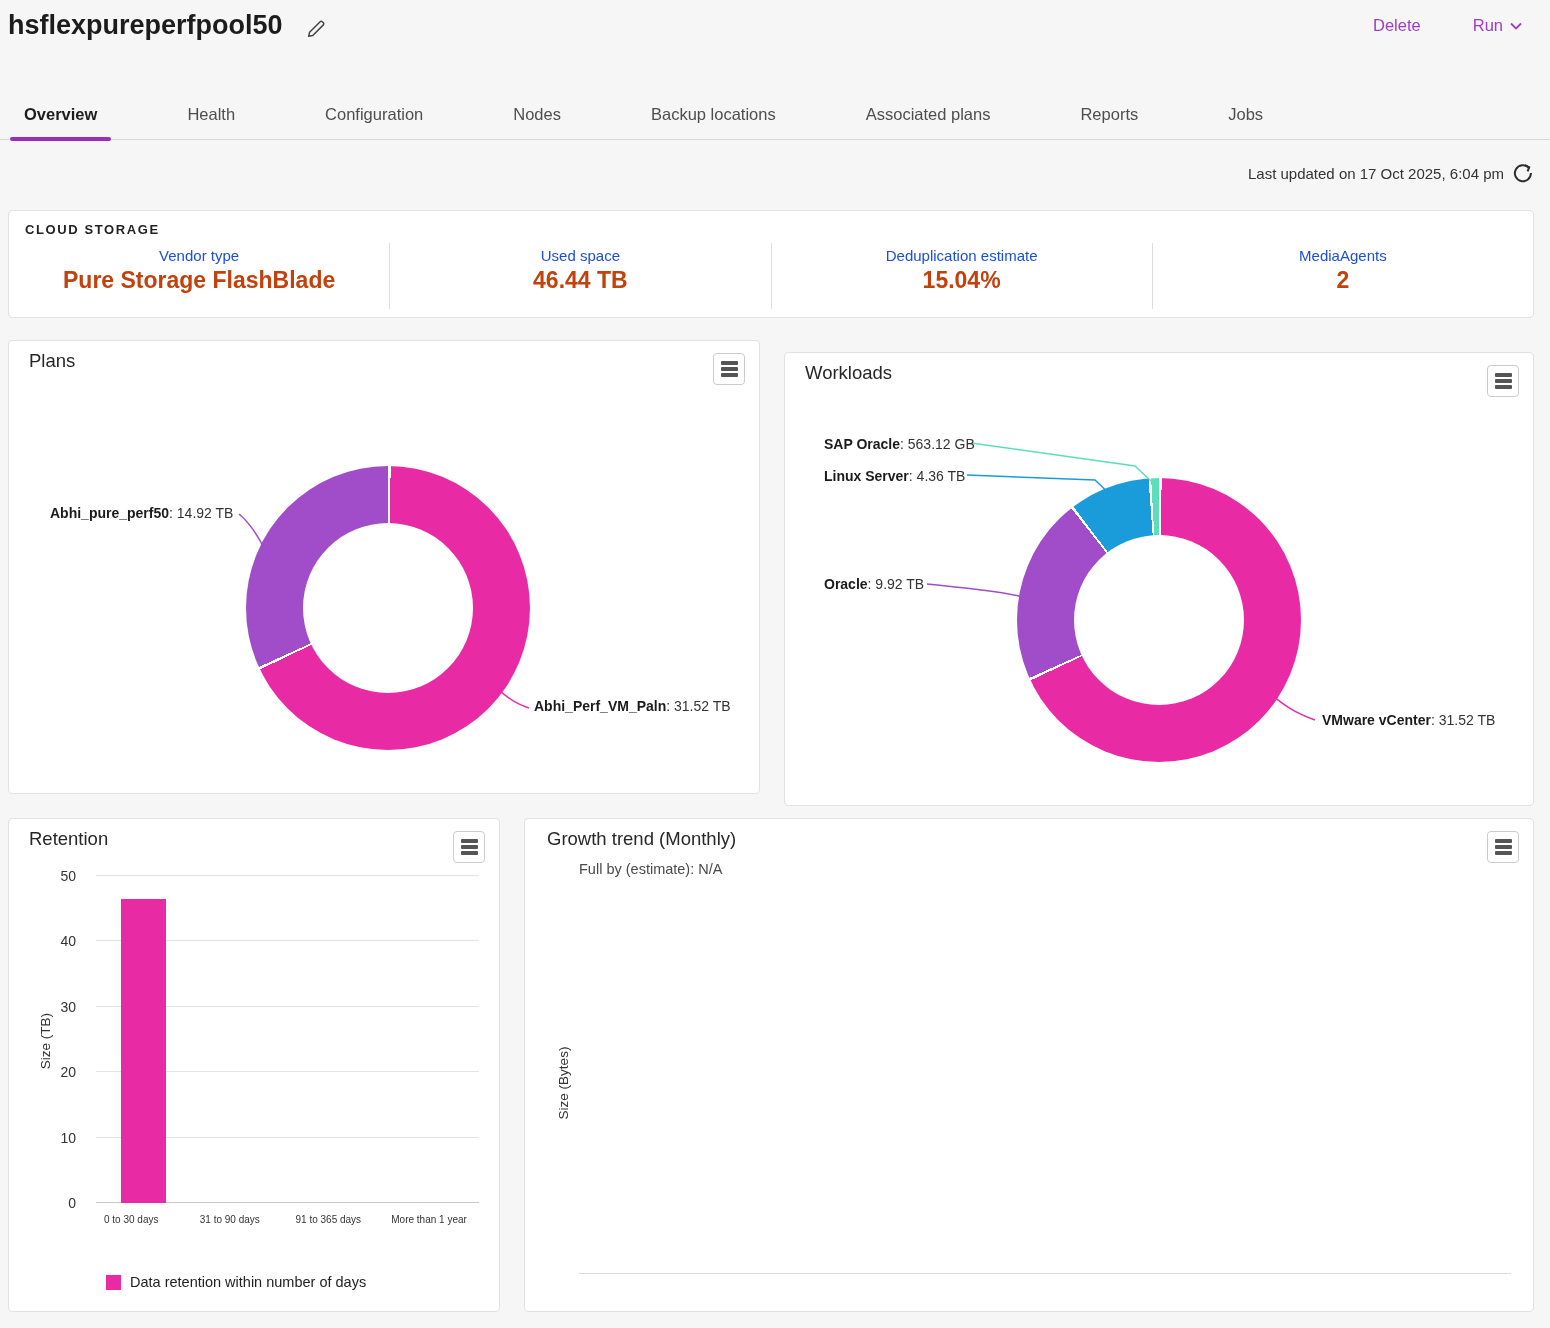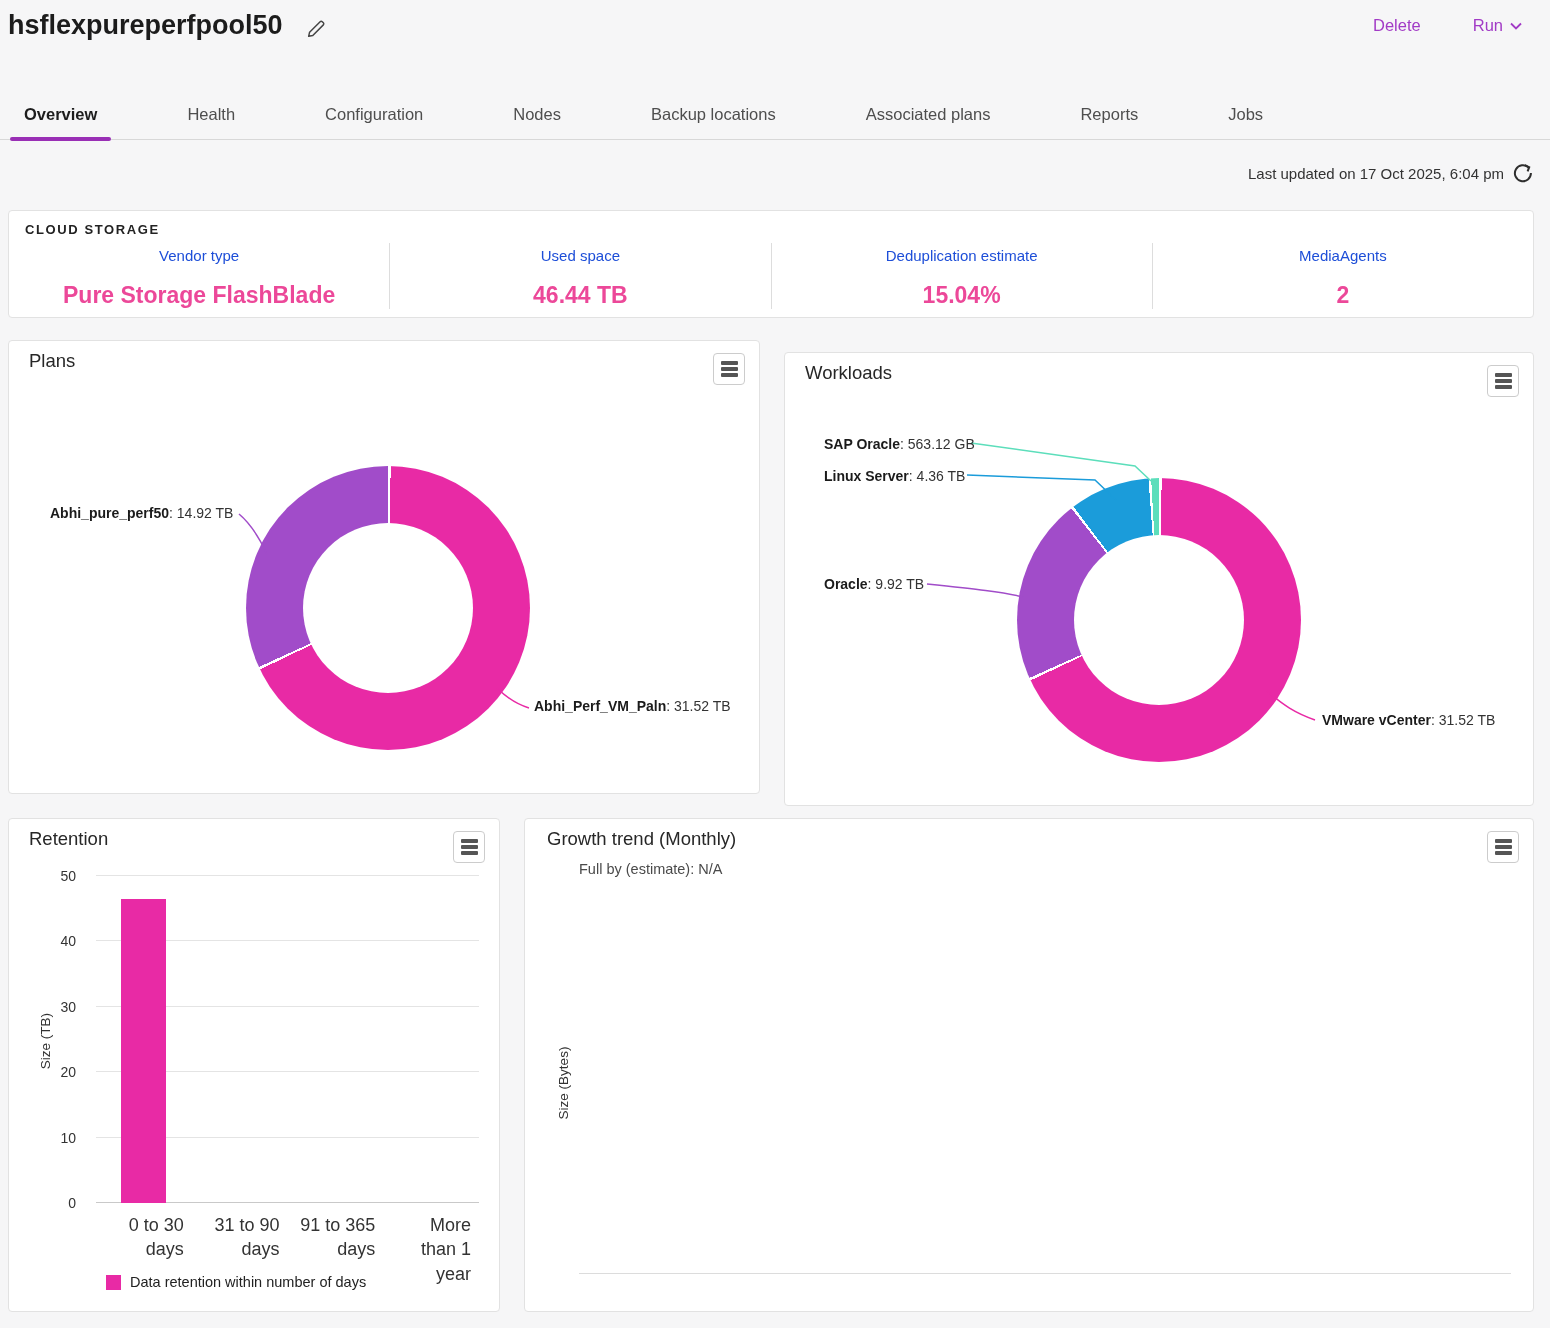--- a/index.html
+++ b/index.html
@@ -27,21 +27,21 @@
   .refresh-icon{width:22px;height:22px;cursor:pointer;}
 
   
   .card{position:absolute;background:#fff;border:1px solid #e2e2e2;border-radius:4px;box-sizing:border-box;}
   .cloud-card{left:8px;top:210px;width:1526px;height:108px;}
   .cloud-title{position:absolute;left:16px;top:11px;font-size:13px;font-weight:700;letter-spacing:1.6px;color:#222;}
   .stat-row{position:absolute;left:0;top:32px;width:100%;height:66px;display:flex;}
   .stat{flex:1;text-align:center;padding-top:4px;}
   .stat + .stat{border-left:1px solid #ddd;}
   .stat-label{font-size:15px;color:#1d4ed8;}
-  .stat-value{margin-top:18px;font-size:23px;font-weight:700;color:#ec4899;}
+  .stat-value{margin-top:3px;font-size:23px;font-weight:700;color:#c2410c;}
 
   
   .panel-title{position:absolute;left:20px;top:9px;font-size:18.5px;color:#272727;}
   .burger{position:absolute;right:14px;top:12px;width:30px;height:30px;border:1px solid #ccc;border-radius:4px;
     background:#fff;display:flex;flex-direction:column;justify-content:center;align-items:center;gap:2.5px;cursor:pointer;}
   .burger span{display:block;width:17px;height:3.5px;background:#555;border-radius:1px;}
 
   .plans-panel{left:8px;top:340px;width:752px;height:454px;}
   .workloads-panel{left:784px;top:352px;width:750px;height:454px;}
   .retention-panel{left:8px;top:818px;width:492px;height:494px;}
@@ -60,21 +60,21 @@
   .vlabel{position:absolute;font-size:13.5px;color:#333;text-align:center;transform:rotate(-90deg);}
   .yticks{position:absolute;left:25px;top:57px;width:42px;height:327px;}
   .yticks div{position:absolute;right:0;font-size:14px;color:#333;}
   .plot{position:absolute;left:87px;top:57px;width:383px;height:327px;}
   .gridlines{position:absolute;inset:0;}
   .gridlines div{position:absolute;left:0;right:0;height:1px;background:#e4e4e4;}
   .bars{position:absolute;inset:0;display:flex;align-items:flex-end;}
   .bar-slot{flex:1;display:flex;justify-content:center;align-items:flex-end;height:100%;}
   .bar{width:45px;}
   .xcats{position:absolute;left:87px;top:394px;width:383px;display:flex;}
-  .xcats span{flex:1;text-align:right;font-size:18px;color:#333;line-height:1.35;padding:0 8px;}
+  .xcats span{flex:1;text-align:left;font-size:10px;color:#333;line-height:1.35;padding:0 8px;}
   .legend{position:absolute;left:97px;top:455px;display:flex;align-items:center;gap:9px;cursor:pointer;}
   .legend .swatch{width:15px;height:15px;}
   .legend .ltext{font-size:14.5px;color:#222;}
 
   
   .growth-sub{position:absolute;left:22px;top:42px;font-size:14.5px;color:#4a4a4a;margin-left:32px;}
   .xaxis-line{position:absolute;left:54px;top:454px;width:932px;height:1px;background:#dcdcdc;}
   .growth-xlabel{position:absolute;left:54px;top:473px;width:932px;text-align:center;font-size:15px;color:#333;}
 </style>
 </head>

